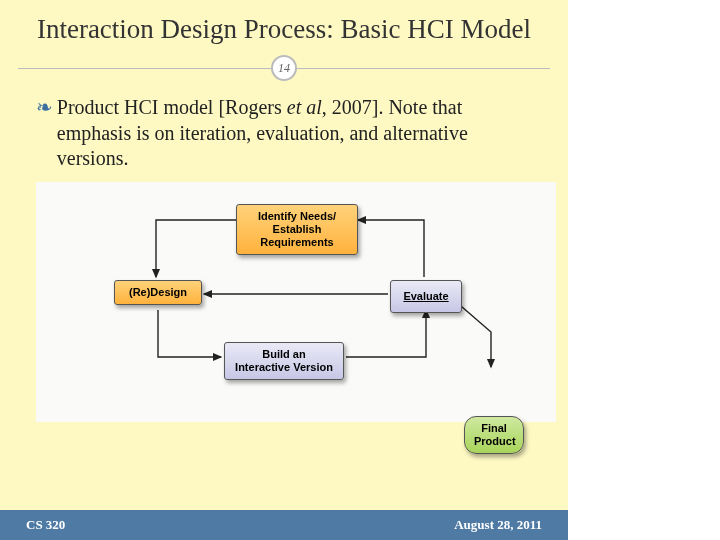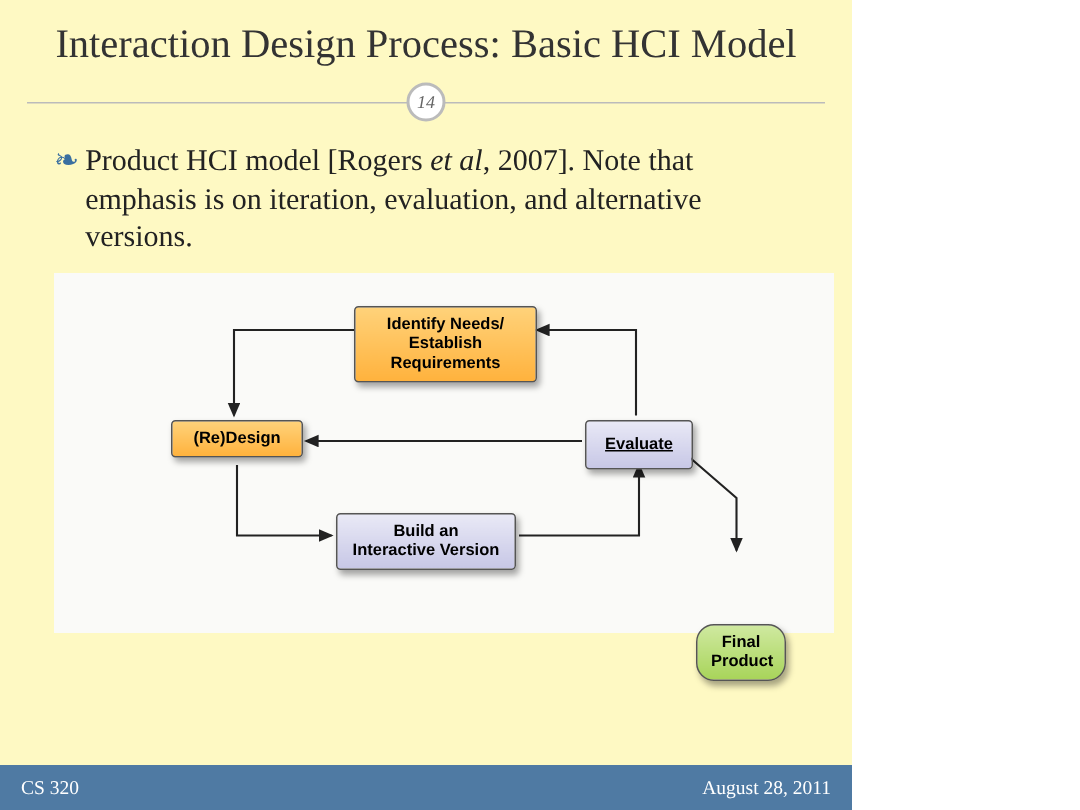--- a/index.html
+++ b/index.html
@@ -10,21 +10,21 @@
   .divider-line { position: absolute; top: 15px; left: 0; right: 0; height: 1px; background: #bbb; }
   .slide-num { position: absolute; left: 50%; top: 2px; transform: translateX(-50%); width: 26px; height: 26px; border: 2px solid #bbb; border-radius: 50%; background: #fff; display: flex; align-items: center; justify-content: center; font-size: 12px; color: #666; }
   .body { padding: 6px 36px 0; font-size: 20px; color: #222; line-height: 1.28; }
   .bullet-row { display: flex; gap: 6px; }
   .bullet-glyph { color: #3a6fa0; font-size: 20px; line-height: 1.28; letter-spacing: -2px; }
   .italic { font-style: italic; }
   .diagram { position: relative; width: 520px; height: 240px; margin: 10px auto 0; background: #fafaf8; }
   .node { position: absolute; border: 1px solid #555; border-radius: 3px; box-shadow: 2px 3px 4px rgba(0,0,0,0.35); padding: 5px 9px; font-family: Arial, sans-serif; font-size: 11px; font-weight: bold; color: #000; text-align: center; background: linear-gradient(#e9e9f6, #c7c7e6); line-height: 1.2; }
   .node.orange { background: linear-gradient(#ffd27a, #ffb23d); }
   .node.green  { background: linear-gradient(#cfe9a0, #a8d45a); }
-  .footer { position: absolute; left: 0; right: 0; bottom: 0; height: 30px; background: #4f7aa3; display: flex; justify-content: space-between; align-items: center; color: #fff; font-size: 13px; padding: 0 14px; }
+  .footer { position: absolute; left: 0; right: 0; bottom: 0; height: 30px; background: #4f7aa3; display: flex; justify-content: space-between; align-items: center; color: #fff; font-size: 13px; padding: 0 26px; font-weight: bold; }
   svg.arrows { position: absolute; left: 0; top: 0; width: 520px; height: 240px; }
 </style>
 </head>
 <body>
 <div class="slide">
 
 <h1 class="title">Interaction Design Process: Basic HCI Model</h1>
 
 <div class="divider">
   <div class="divider-line"></div>

